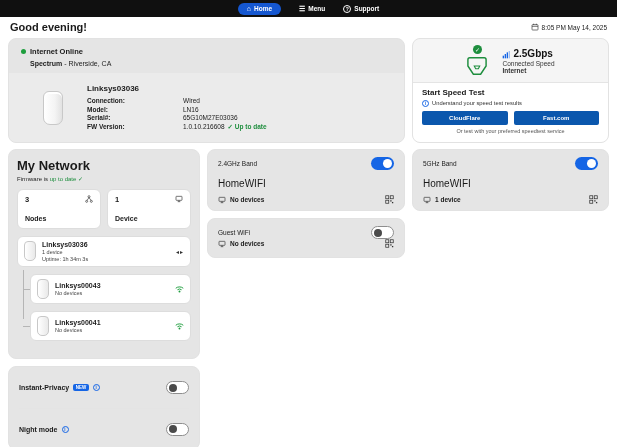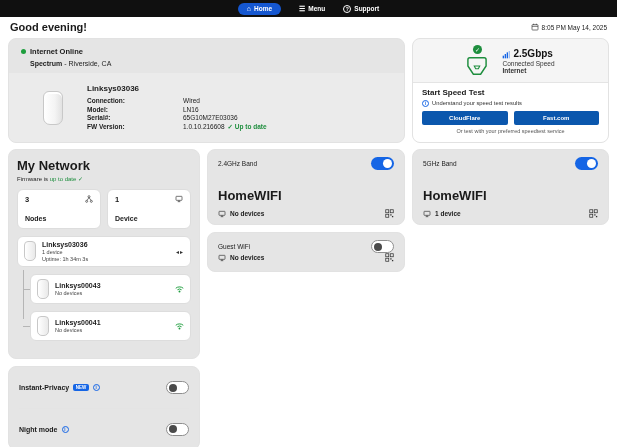--- a/index.html
+++ b/index.html
@@ -80,21 +80,21 @@
   .wired-glyph { font-size:6px; color:#333; letter-spacing:1px; }
   .children { margin-left:13px; position:relative; }
   .children::before { content:""; position:absolute; left:-7px; top:-4px; height:calc(100% - 18px); border-left:1px solid #b5b5b5; }
   .child { position:relative; margin-top:7px; }
   .child::before { content:""; position:absolute; left:-7px; top:50%; width:7px; border-top:1px solid #b5b5b5; }
 
   
   .wifi-card { padding:7px 10px 6px; }
   .wc-row { display:flex; align-items:center; justify-content:space-between; }
   .band-label { font-size:6.5px; color:#222; }
-  .ssid { font-size:13px; font-weight:bold; margin:18px 0 6px; }
+  .ssid { font-size:10px; font-weight:normal; margin:8px 0 6px; }
   .dev-count { display:flex; align-items:center; gap:4px; font-size:6.5px; font-weight:bold; }
 
   
   .toggle { width:23px; height:13px; border-radius:8px; position:relative; cursor:pointer; flex:0 0 auto; }
   .toggle.on { background:#1565e5; }
   .toggle.on::after { content:""; position:absolute; right:2px; top:2px; width:9px; height:9px; border-radius:50%; background:#fff; }
   .toggle.off { background:#fff; border:1px solid #8e8e8e; }
   .toggle.off::after { content:""; position:absolute; left:2px; top:1.8px; width:8px; height:8px; border-radius:50%; background:#4a4a4a; }
 
   

